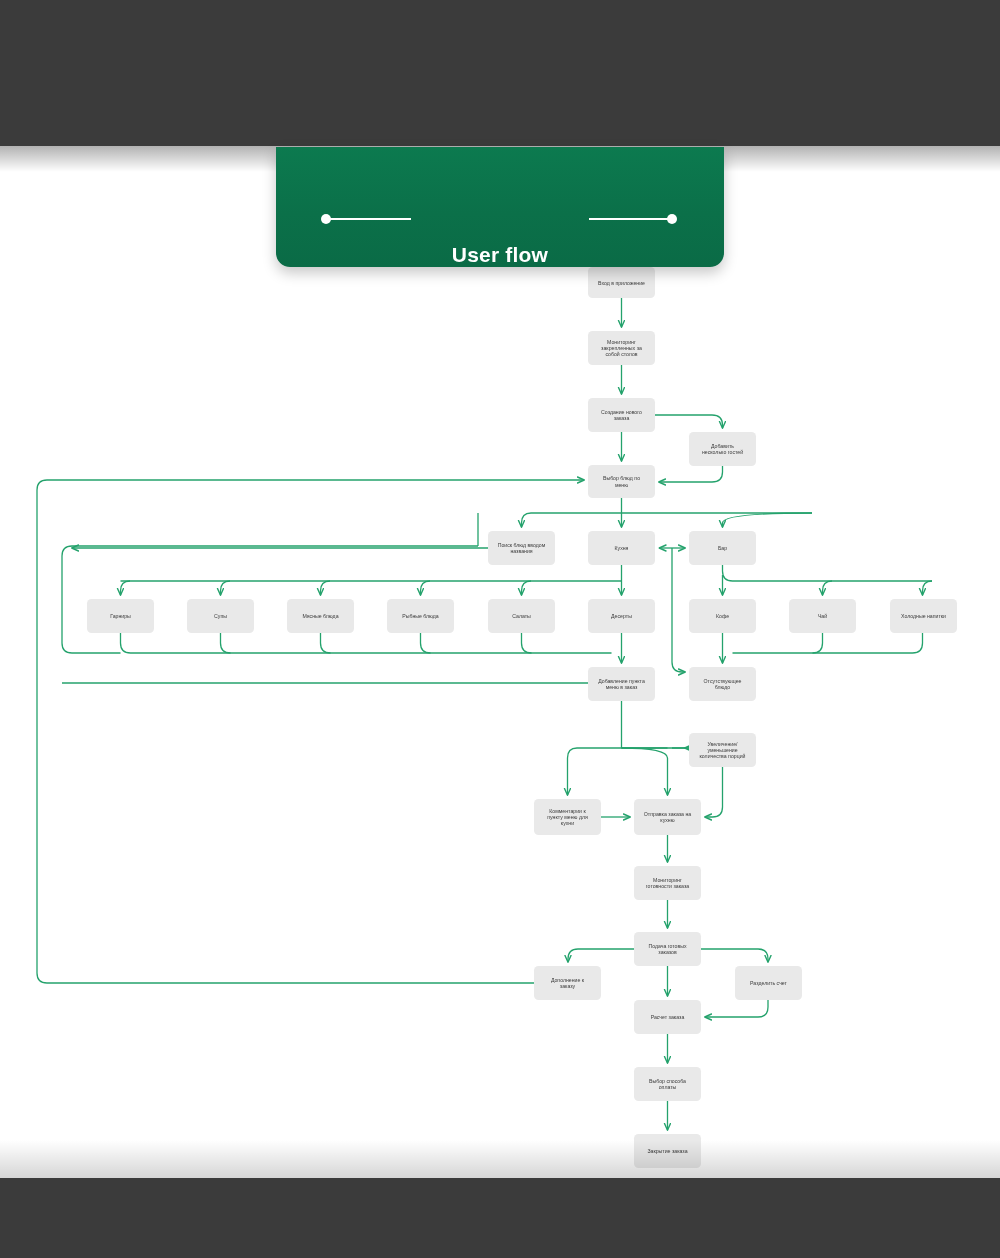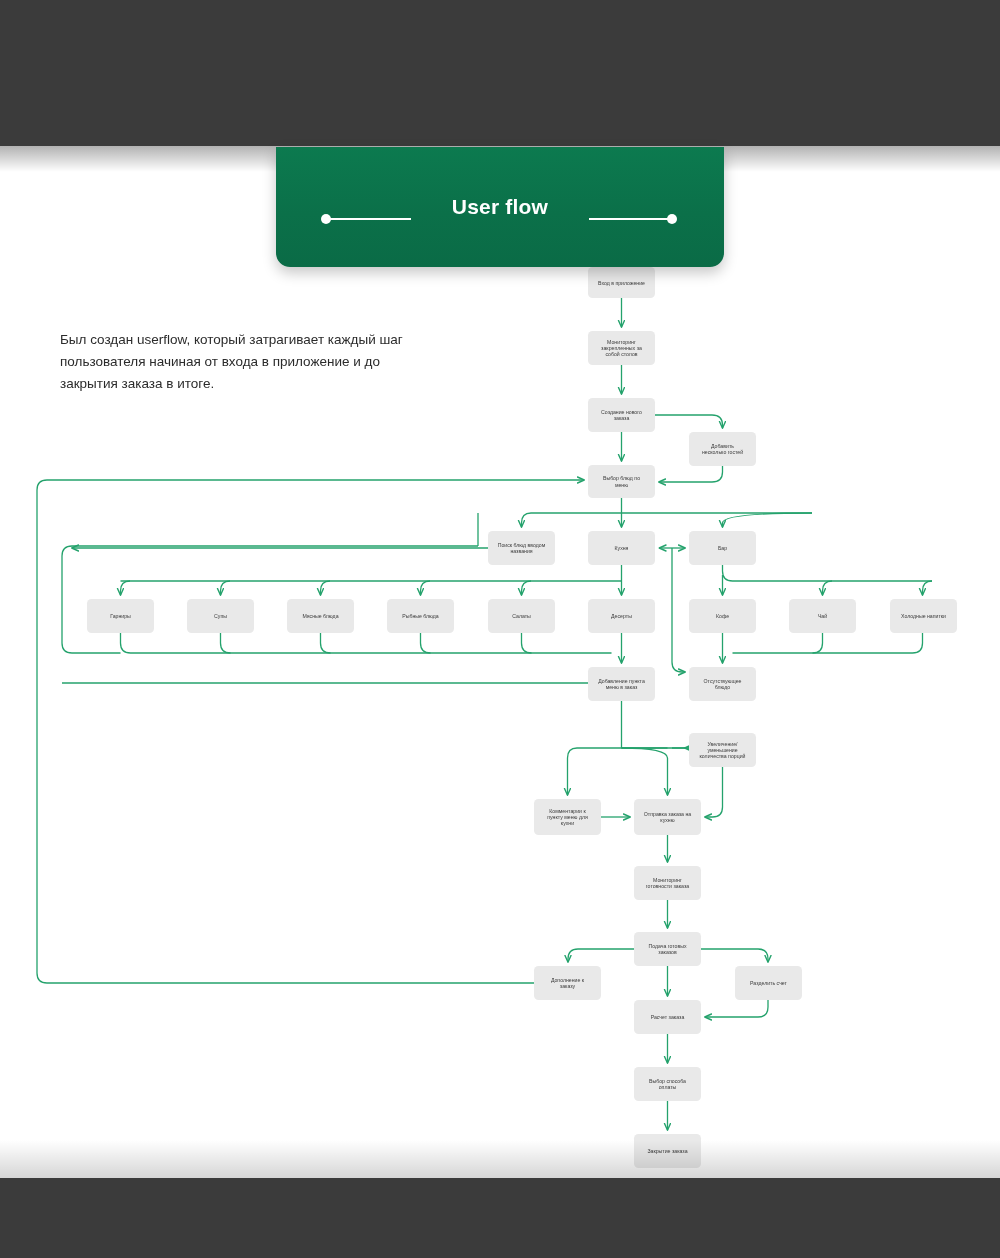--- a/index.html
+++ b/index.html
@@ -33,21 +33,21 @@
   
   .hero{
     position:absolute;left:276px;top:147px;width:448px;height:120px;
     background:linear-gradient(to bottom,#0c7a4f 0%,#0b7049 55%,#0a6b46 100%);
     border-bottom-left-radius:14px;border-bottom-right-radius:14px;
     z-index:6;
     box-shadow:0 6px 14px rgba(0,0,0,0.22);
   }
   .hero-inner{
     position:absolute;left:0;top:0;width:448px;height:120px;
-    display:flex;align-items:center;justify-content:center;
+    display:flex;align-items:flex-end;justify-content:center;
   }
   .hero-title{
     color:#ffffff;font-size:21px;font-weight:bold;letter-spacing:0.2px;
     white-space:nowrap;
   }
   .hero-rule{
     position:absolute;top:71px;height:2px;background:#ffffff;
   }
   .hero-rule.left{left:52px;width:83px;}
   .hero-rule.right{left:313px;width:83px;}
@@ -83,21 +83,20 @@
   <div class="hero">
     <div class="hero-rule left"></div>
     <div class="hero-dot left"></div>
     <div class="hero-rule right"></div>
     <div class="hero-dot right"></div>
     <div class="hero-inner">
       <div class="hero-title">User flow</div>
     </div>
   </div>
 
-  <div class="intro">Был создан userflow, который затрагивает каждый шаг пользователя начиная от входа в приложение и до закрытия заказа в итоге.</div>
 
   <svg class="flow" viewBox="0 0 1000 1258">
     <defs>
       <marker id="ah" markerWidth="7" markerHeight="7" refX="5.4" refY="3" orient="auto" markerUnits="strokeWidth">
         <path d="M0.4,0.7 L5.6,3 L0.4,5.3" fill="none" stroke="#24a26c" stroke-width="1.1" stroke-linecap="round" stroke-linejoin="round"></path>
       </marker>
     </defs>
 
     <g id="edge-layer">
 

